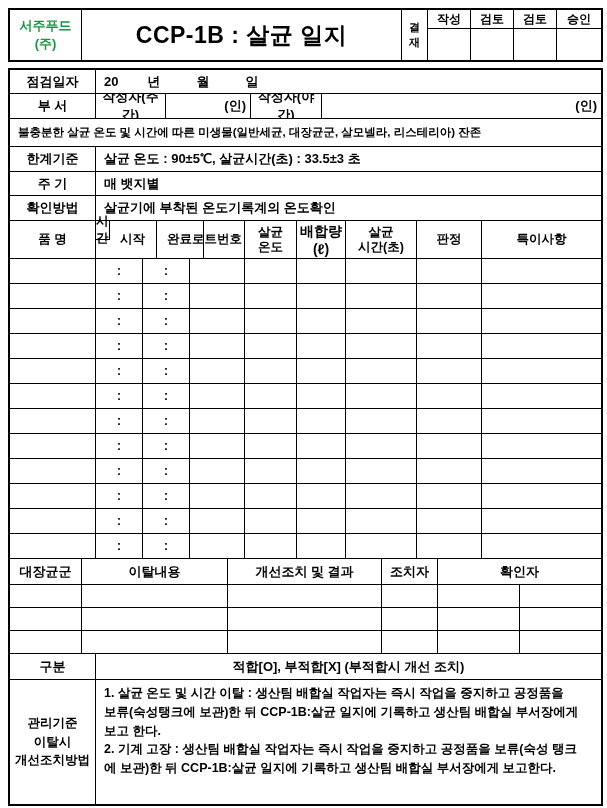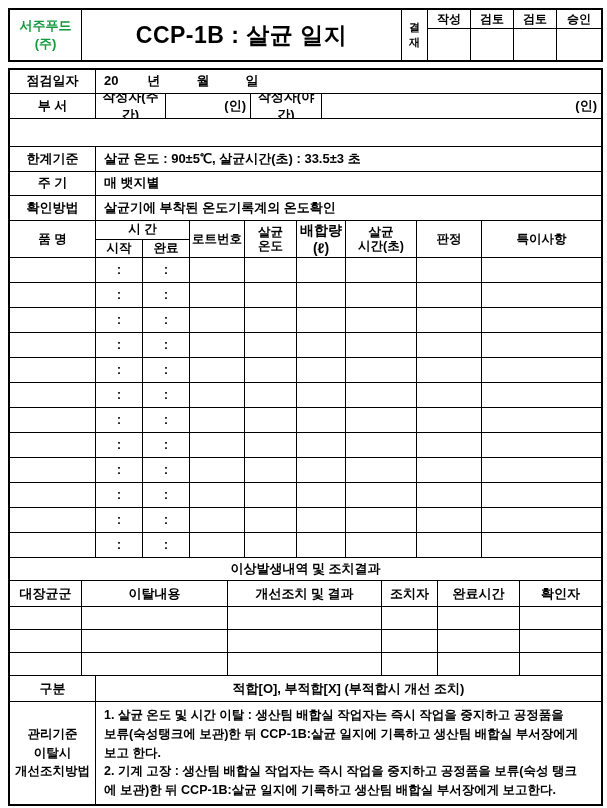--- a/index.html
+++ b/index.html
@@ -40,21 +40,21 @@
   .r-loghead{height:38px;font-size:12.5px}
   .r-sectitle{height:23px}
   .r-devhead{height:26px}
   .dev-r{height:23px}
   .r-gubun{height:26px}
   .r-action{flex:1;border-bottom:none}
   .log-r{height:25px}
   .log-r .cell{font-size:12px}
   .hazard-text{font-size:11.5px}
   .valuewide{flex:1}
-  .hdr-time{width:94px;display:flex;flex-direction:column}
+  .hdr-time{width:94px;display:flex;flex-direction:row}
   .hdr-time .ttop{height:19px;display:flex;align-items:center;justify-content:center;
                   border-bottom:1px solid #000;border-right:1px solid #000}
   .hdr-time .tsub{display:flex;flex:1}
   .w47{width:47px}.w55{width:55px}.w52{width:52px}.w49{width:49px}
   .w71{width:71px}.w65{width:65px}
   .dw72{width:72px}.dw146{width:146px}.dw154{width:154px}
   .dw56{width:56px}.dw82{width:82px}
   .action-text{flex:1;font-size:12.5px;line-height:1.5;padding:4px 8px;
                align-items:flex-start;justify-content:flex-start;text-align:left}
   .action-lbl{font-size:12.5px;line-height:1.5}
@@ -95,20 +95,21 @@
 
   <div class="row r-dept">
     <div class="cell lblcol">부 서</div>
     <div class="cell" style="width:70px">작성자(주간)</div>
     <div class="cell right" style="width:85px;padding-right:4px">(인)</div>
     <div class="cell" style="width:71px">작성자(야간)</div>
     <div class="cell valuewide no-r right" style="padding-right:4px">(인)</div>
   </div>
 
   <div class="row r-hazard">
+    <div class="cell valuewide no-r left pad hazard-text">불충분한 살균 온도 및 시간에 따른 미생물(일반세균, 대장균군, 살모넬라, 리스테리아) 잔존</div>
   </div>
 
   <div class="row r-limit">
     <div class="cell lblcol">한계기준</div>
     <div class="cell valuewide no-r left pad">살균 온도 : 90±5℃,  살균시간(초) : 33.5±3 초</div>
   </div>
 
   <div class="row r-cycle">
     <div class="cell lblcol">주 기</div>
     <div class="cell valuewide no-r left pad">매 뱃지별</div>
@@ -266,30 +267,26 @@
         <div class="cell" style="width: 47px;">:</div>
         <div class="cell" style="width: 55px;"></div>
         <div class="cell" style="width: 52px;"></div>
         <div class="cell" style="width: 49px;"></div>
         <div class="cell" style="width: 71px;"></div>
         <div class="cell" style="width: 65px;"></div>
         <div class="cell no-r valuewide"></div>
       </div>
     </div>
 
-  <div class="row r-sectitle">
-    <div class="cell valuewide no-r">이상발생내역 및 조치결과</div>
-  </div>
 
   <div class="row r-devhead">
     <div class="cell dw72">대장균군</div>
     <div class="cell dw146">이탈내용</div>
     <div class="cell dw154">개선조치 및 결과</div>
     <div class="cell dw56">조치자</div>
-    <div class="cell dw82">완료시간</div>
     <div class="cell valuewide no-r">확인자</div>
   </div>
 
   <div>
       <div class="row dev-r">
         <div class="cell" style="width: 72px;"></div>
         <div class="cell" style="width: 146px;"></div>
         <div class="cell" style="width: 154px;"></div>
         <div class="cell" style="width: 56px;"></div>
         <div class="cell" style="width: 82px;"></div>

